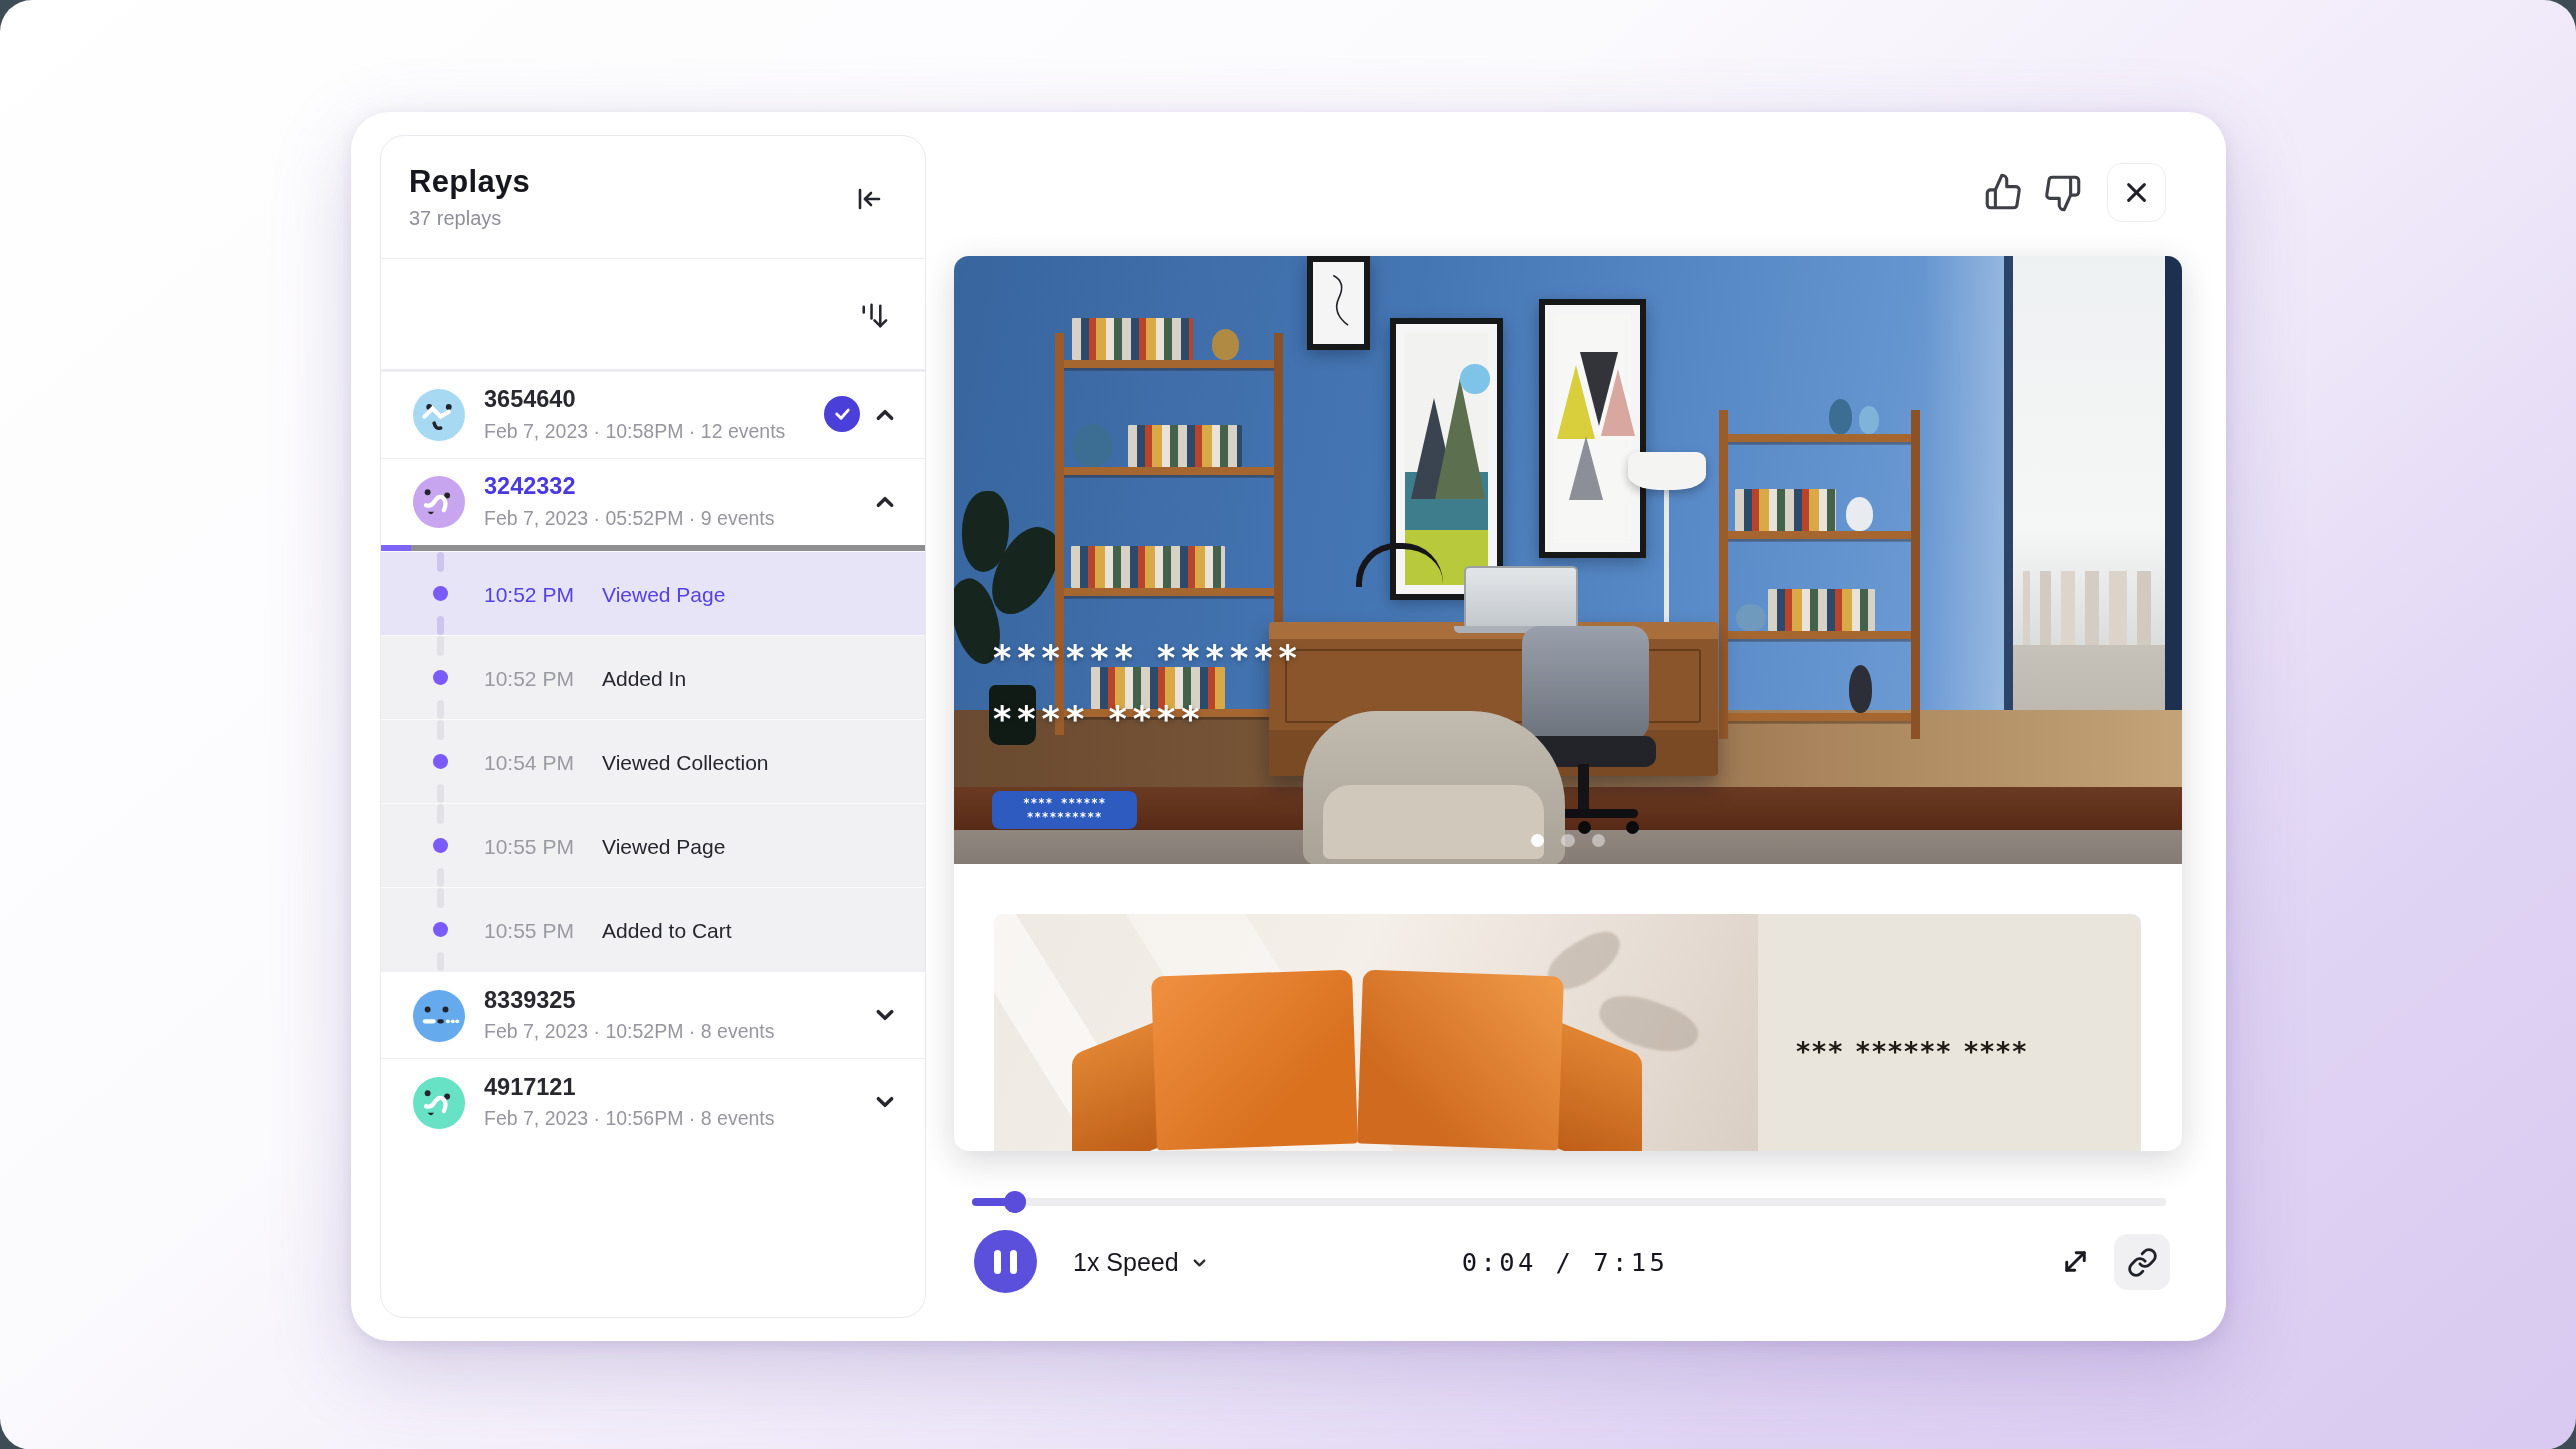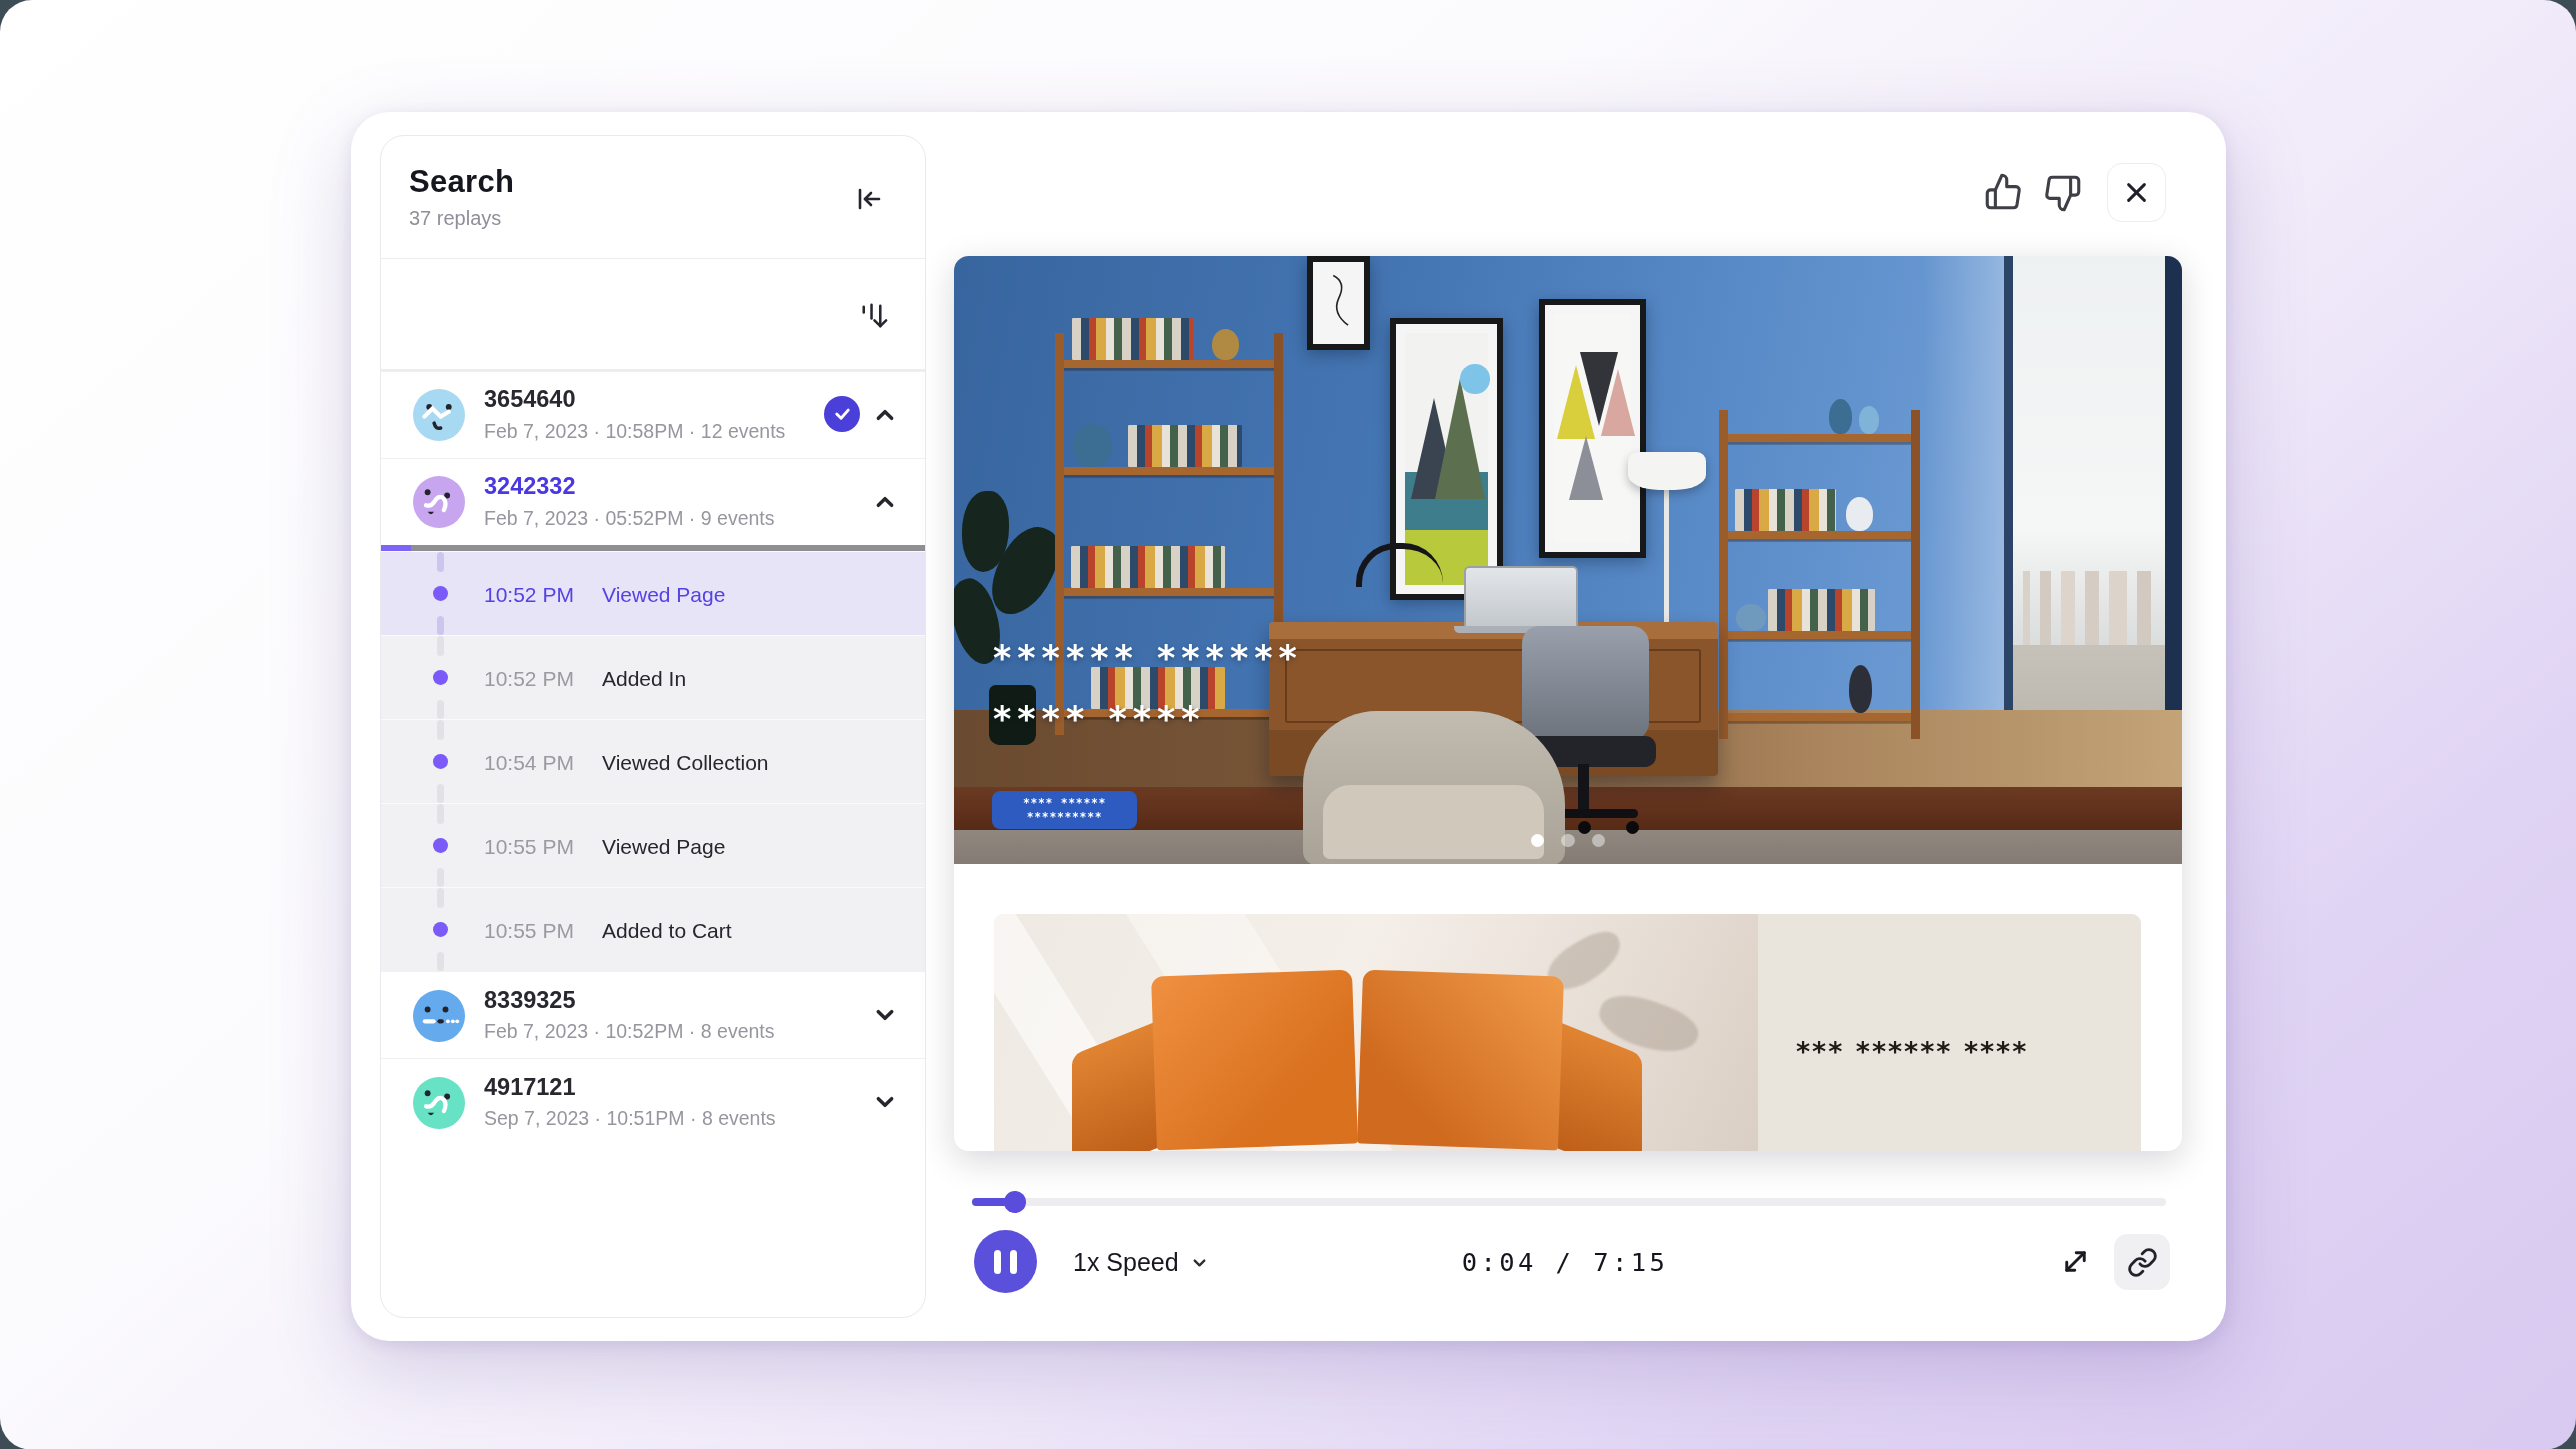--- a/index.html
+++ b/index.html
@@ -159,21 +159,21 @@
   svg { display:block; }
 </style>
 </head>
 <body>
 
 <div class="stage">
   <div class="window">
 
     <aside class="sidebar">
       <div class="sb-head">
-        <div class="sb-title">Search</div>
+        <div class="sb-title">Replays</div>
         <div class="sb-sub">37 replays</div>
         <button class="icon-btn collapse-btn">
           <span>
             <svg width="32" height="32" viewBox="0 0 32 32" fill="none" stroke="#26262e" stroke-width="2.6" stroke-linecap="round" stroke-linejoin="round">
               <line x1="8" y1="7" x2="8" y2="25"></line>
                 <line x1="27" y1="16" x2="13" y2="16"></line>
                 <polyline points="19,10 13,16 19,22"></polyline>
             </svg>
           </span>
         </button>
@@ -300,21 +300,21 @@
       <div class="session last">
         <span class="avatar" style="background:#67e2c5">
           <svg width="52" height="52" viewBox="0 0 32 32">
               <circle cx="9" cy="10" r="1.8" fill="#23232b"></circle>
               <circle cx="21" cy="12" r="1.8" fill="#23232b"></circle>
               <path d="M8 18 q3 1 5-2 q3-5 6-2 q2 3 0 7" stroke="#fff" stroke-width="2.6" fill="none" stroke-linecap="round"></path>
               <path d="M9 22 q2 3 4 0 z" fill="#23232b"></path>
             </svg>
         </span>
         <span class="s-id">4917121</span>
-        <span class="s-meta">Sep 7, 2023 · 10:51PM · 8 events</span>
+        <span class="s-meta">Feb 7, 2023 · 10:56PM · 8 events</span>
         <span class="sess-chevron">
           <svg width="32" height="32" viewBox="0 0 24 24" fill="none" stroke="#26262e" stroke-width="2.6" stroke-linecap="round" stroke-linejoin="round">
               <polyline points="7,9.5 12,14.5 17,9.5"></polyline>
             </svg>
         </span>
       </div>
     </aside>
 
     <button class="icon-btn thumb-btn thumb-up-btn">
       <span>

